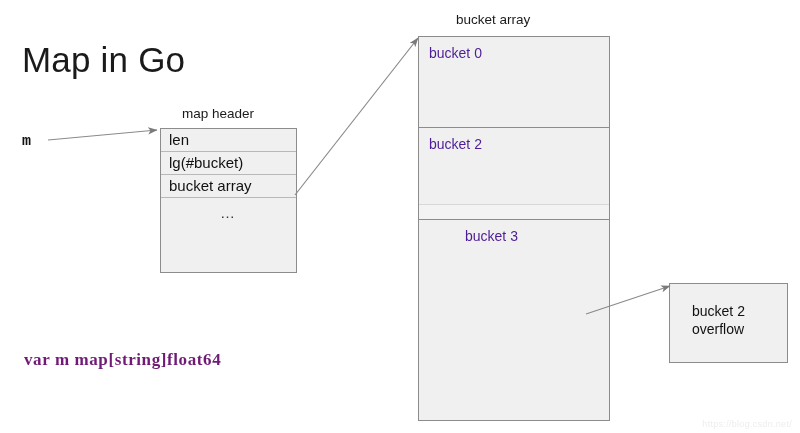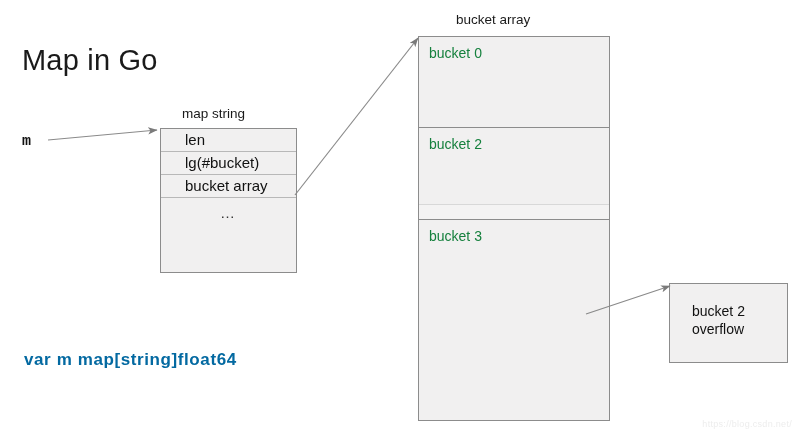--- a/index.html
+++ b/index.html
@@ -15,46 +15,46 @@
     overflow: hidden;
     font-family: "Liberation Sans", sans-serif;
     color: #111111;
   }
   .abs { position: absolute; }
 
   
   #title {
     left: 22px;
     top: 44px;
-    font-size: 29px;
+    font-size: 35px;
     line-height: 32px;
     color: #1a1a1a;
     letter-spacing: 0.2px;
     white-space: nowrap;
   }
 
   
   #var-m {
     left: 22px;
     top: 133px;
     font-family: "Liberation Mono", "DejaVu Sans Mono", monospace;
     font-size: 15px;
     font-weight: bold;
     color: #111111;
   }
 
   
   #code-line {
     left: 24px;
     top: 350px;
-    font-family: Liberation Sans, sans-serif;
+    font-family: Liberation Serif, serif;
     font-size: 17px;
     font-weight: bold;
     letter-spacing: 0.6px;
-    color: #0369a1;
+    color: #701a75;
     white-space: nowrap;
   }
 
   
   .caption {
     font-size: 13.5px;
     color: #1a1a1a;
     white-space: nowrap;
   }
   #caption-map-header { left: 182px; top: 106px; }
@@ -70,21 +70,21 @@
     background: #f1f0f0;
     box-sizing: border-box;
   }
   .mh-row {
     position: relative;
     box-sizing: border-box;
     height: 23px;
     border-bottom: 1px solid #b8b8b8;
     font-size: 15px;
     line-height: 22px;
-    padding-left: 24px;
+    padding-left: 8px;
     color: #111111;
     white-space: nowrap;
   }
   .mh-row.last {
     height: 51px;
     border-bottom: none;
     text-align: center;
     padding-left: 0;
     line-height: 30px;
     letter-spacing: 2px;
@@ -99,32 +99,32 @@
     height: 385px;
     border: 1px solid #8c8c8c;
     background: #f1f0f0;
     box-sizing: border-box;
   }
   .bucket-cell {
     position: relative;
     box-sizing: border-box;
     border-bottom: 1px solid #8c8c8c;
     font-size: 14px;
-    color: #15803d;
+    color: #4c1d95;
   }
   .bucket-cell .bucket-label {
     position: absolute;
     left: 10px;
     top: 8px;
     white-space: nowrap;
   }
   .bucket-cell.b0 { height: 91px; }
   .bucket-cell.b1 { height: 93px; }
   .bucket-cell.b2 { height: 92px; }
-  .bucket-cell.b3 { height: 106px; border-bottom: none; }
+  .bucket-cell.b3 { height: 106px; border-bottom: none; margin-left: 36px; }
   .overflow-slot {
     position: absolute;
     left: 0;
     right: 0;
     bottom: 0;
     height: 14px;
     border-top: 1px solid #d8d8d8;
     background: #f4f3f3;
   }
 
@@ -169,21 +169,21 @@
 </style>
 </head>
 <body>
 
 <div id="canvas">
 
   <div class="abs" id="title">Map in Go</div>
 
   <div class="abs" id="var-m">m</div>
 
-  <div class="abs caption" id="caption-map-header">map string</div>
+  <div class="abs caption" id="caption-map-header">map header</div>
 
   <div class="abs" id="map-header-box">
     <div class="mh-row">len</div>
     <div class="mh-row">lg(#bucket)</div>
     <div class="mh-row">bucket array</div>
     <div class="mh-row last">…</div>
   </div>
 
   <div class="abs caption" id="caption-bucket-array">bucket array</div>
 

